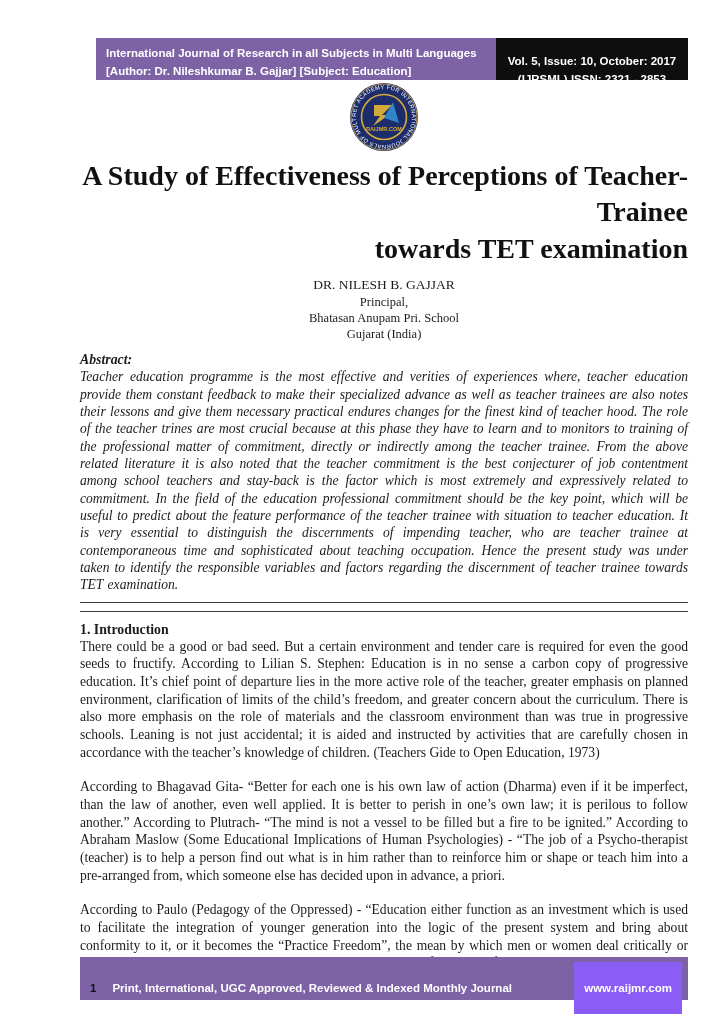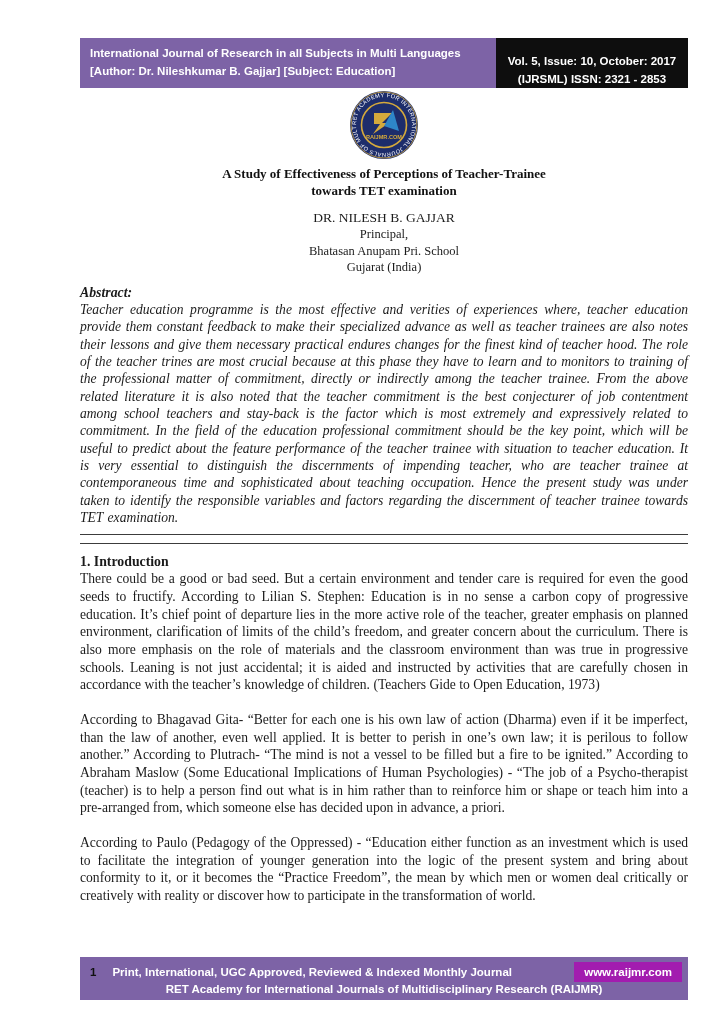--- a/index.html
+++ b/index.html
@@ -4,37 +4,37 @@
 <style>
   html,body { margin:0; padding:0; }
   body {
     width:724px; height:1024px; background:#ffffff; position:relative; overflow:hidden;
     font-family:"Liberation Serif", serif; color:#1b1b1b;
   }
   .page { position:absolute; inset:0; padding:38px 36px 0 80px; box-sizing:border-box; }
 
   
   .band { display:flex; align-items:stretch; }
-  .header-band { height:50px; }
+  .header-band { height:42px;margin-left:16px; }
   .band-left {
     flex:1; background:#7d63a6; color:#ffffff; padding:7px 12px 0 10px;
     font-family:"Liberation Sans", sans-serif; font-weight:bold; font-size:11.5px; line-height:1.55;
   }
   .band-right {
     width:176px; background:#0e0e0e; color:#ffffff; padding:15px 8px 0 8px;
     font-family:"Liberation Sans", sans-serif; font-weight:bold; font-size:11.5px; line-height:1.55;
     text-align:center;
   }
 
   
   .logo-row { text-align:center; margin:2px 0 0 0; height:70px; }
 
   
   h1.title {
-    margin:6px 0 0 0; text-align:center; font-size:13px; line-height:1.3; font-weight:bold; color:#111;
+    margin:6px 0 0 0; text-align:right; font-size:28px; line-height:1.3; font-weight:bold; color:#111;
   }
   h1.title span { display:block; }
   .author-block { text-align:center; margin-top:9px; line-height:1.3; }
   .author-name { font-size:13.5px; }
   .author-line { font-size:12.5px; }
 
   
   .abstract { margin-top:10px; }
   .abstract-label { font-weight:bold; font-style:italic; font-size:13.8px; }
   .abstract-text {
@@ -56,21 +56,21 @@
   .footer-band {
     position:absolute; left:80px; right:36px; bottom:24px; height:43px;
     background:#7d63a6; color:#ffffff; display:block;
     font-family:"Liberation Sans", sans-serif; font-weight:bold; font-size:11.5px;
     padding:5px 0 0 0; box-sizing:border-box;
   }
   .footer-row1 { display:flex; align-items:center; padding:0 6px 0 10px; }
   .footer-page-num { color:#101010; margin-right:16px; }
   .footer-line1 { flex:1; }
   .footer-site {
-    background:#a21caf; color:#ffffff; padding:4px 10px; margin-left:8px;
+    background:#8b5cf6; color:#ffffff; padding:20px 10px; margin-left:8px;
   }
   .footer-row2 { text-align:center; margin-top:1px; }
 </style>
 </head>
 <body>
 
 <div class="page">
 
   <header class="band header-band">
     <div class="band-left">

